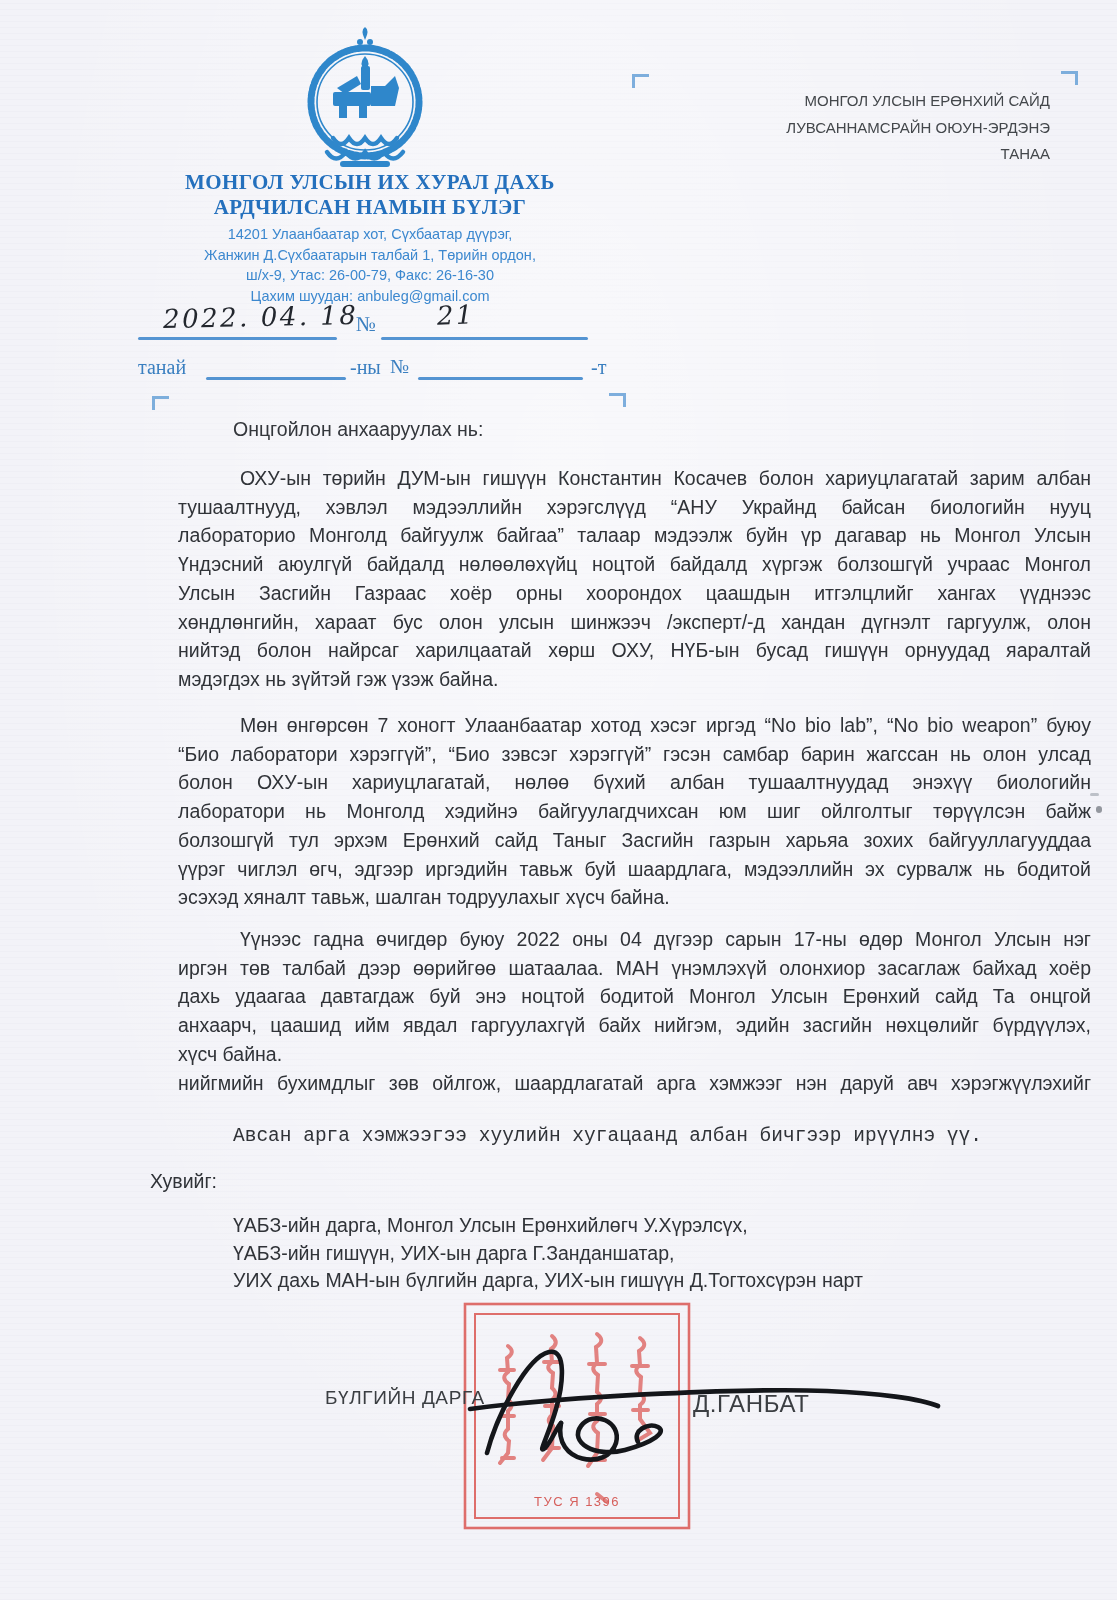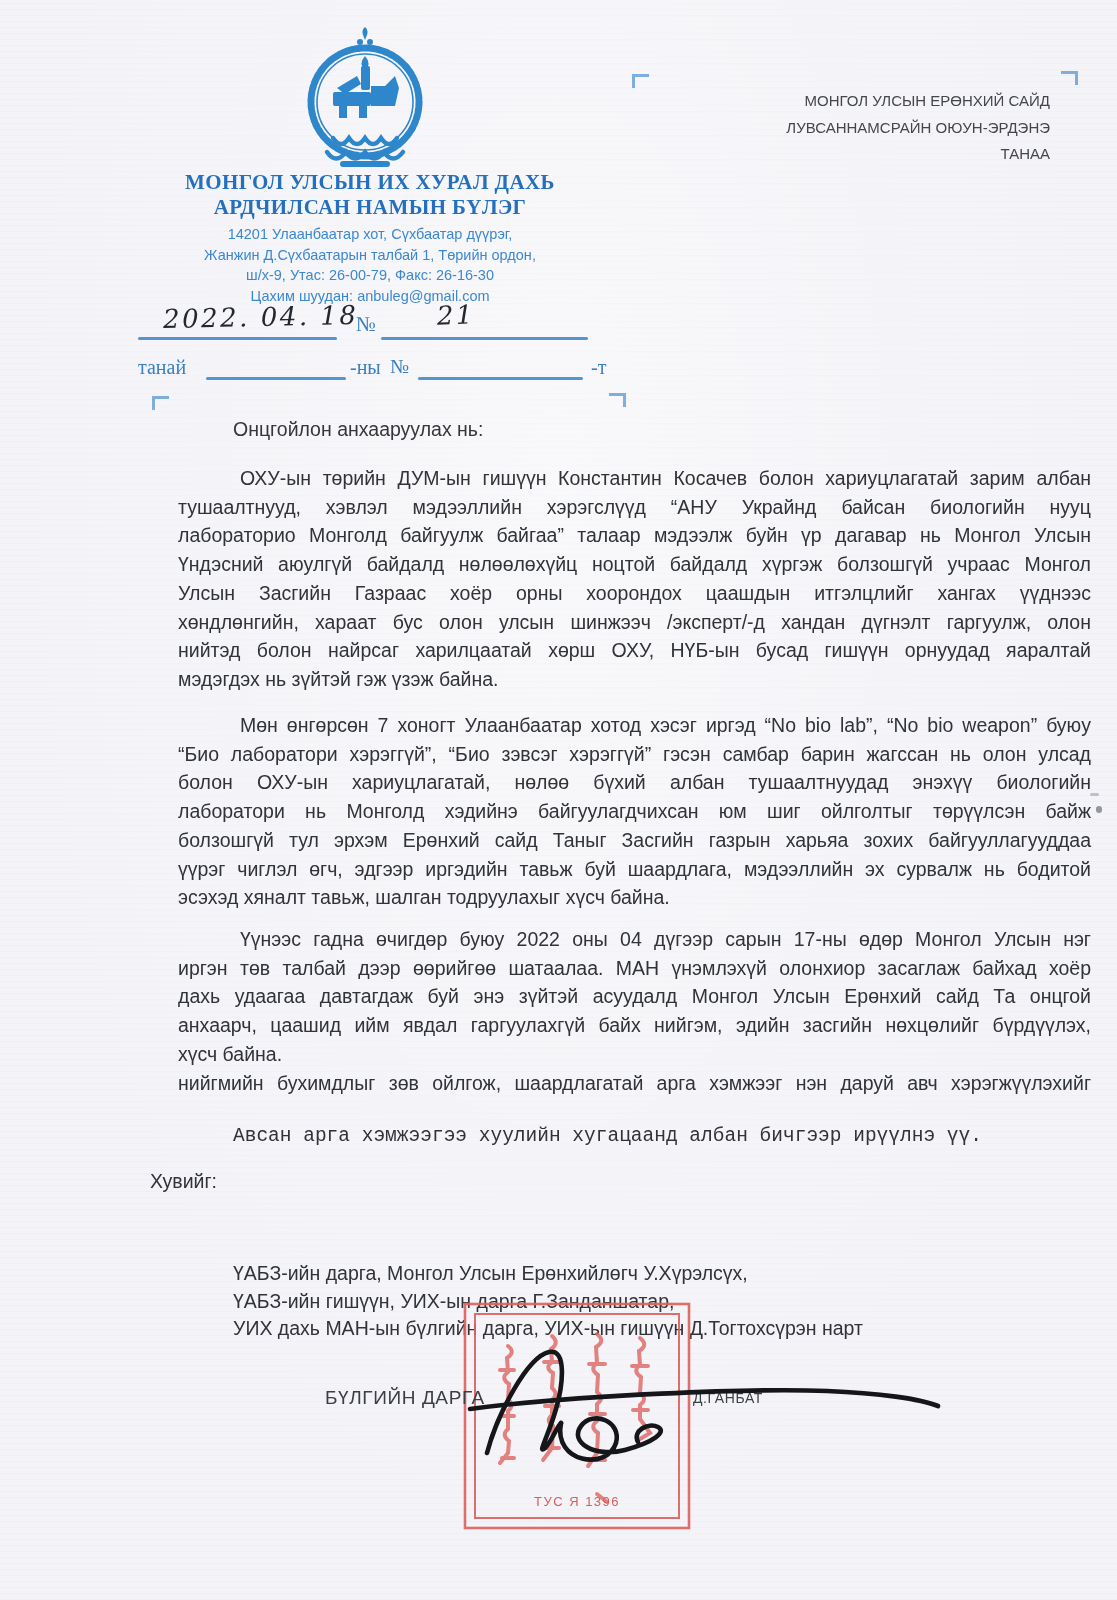--- a/index.html
+++ b/index.html
@@ -39,26 +39,26 @@
   .salutation { left:233px; top:418px; font-size:19.5px; color:#34373c; }
 
   .para { position:absolute; left:150px; width:913px;
     font-size:19.5px; line-height:28.7px; color:#303338;margin-left:28px; }
   .para .tline { text-align:justify; text-align-last:justify; white-space:nowrap; }
   .para .tline.last { text-align-last:left; }
   .para .tline.first { padding-left:62px; }
 
   .cc-label { left:150px; top:1170px; font-size:19.5px; }
   .cc-list { position:absolute; left:233px; top:1212px; width:830px;
-    font-size:19.5px; line-height:27.6px;margin-top:48px; }
+    font-size:19.5px; line-height:27.6px; }
   .cc-list .tline { text-align:left; text-align-last:left; }
   .cc-list .tline.first { padding-left:0; }
 
   .sig-title { left:325px; top:1387px; font-size:19px; letter-spacing:.6px; color:#3b3e42; }
-  .sig-name  { left:693px; top:1390px; font-size:14px; letter-spacing:.6px; color:#3b3e42; }
+  .sig-name  { left:693px; top:1390px; font-size:24px; letter-spacing:.6px; color:#3b3e42; }
 
   .stamp-wrap { left:460px; top:1298px; width:234px; height:236px; opacity:.92; }
   .artifact-dot { left:1096px; top:806px; width:6px; height:7px;
     background:#7a7f87; border-radius:3px; opacity:.8; }
   .artifact-dot2 { left:1090px; top:793px; width:9px; height:3px;
     background:#9aa0a8; border-radius:2px; opacity:.6; }
 </style>
 </head>
 <body>
 
@@ -144,21 +144,21 @@
       <div class="tline">“Био лаборатори хэрэггүй”, “Био зэвсэг хэрэггүй” гэсэн самбар барин жагссан нь олон улсад</div>
       <div class="tline">болон ОХУ-ын хариуцлагатай, нөлөө бүхий албан тушаалтнуудад энэхүү биологийн</div>
       <div class="tline">лаборатори нь Монголд хэдийнэ байгуулагдчихсан юм шиг ойлголтыг төрүүлсэн байж</div>
       <div class="tline">болзошгүй тул эрхэм Ерөнхий сайд Таныг Засгийн газрын харьяа зохих байгууллагууддаа</div>
       <div class="tline">үүрэг чиглэл өгч, эдгээр иргэдийн тавьж буй шаардлага, мэдээллийн эх сурвалж нь бодитой</div>
       <div class="tline last">эсэхэд хяналт тавьж, шалган тодруулахыг хүсч байна.</div>
     </div>
   <div class="para" style="top:925px;">
       <div class="tline first">Үүнээс гадна өчигдөр буюу 2022 оны 04 дүгээр сарын 17-ны өдөр Монгол Улсын нэг</div>
       <div class="tline">иргэн төв талбай дээр өөрийгөө шатаалаа. МАН үнэмлэхүй олонхиор засаглаж байхад хоёр</div>
-      <div class="tline">дахь удаагаа давтагдаж буй энэ зүйтэй асуудалд Монгол Улсын Ерөнхий сайд Та онцгой</div>
+      <div class="tline">дахь удаагаа давтагдаж буй энэ ноцтой бодитой Монгол Улсын Ерөнхий сайд Та онцгой</div>
       <div class="tline">анхаарч, цаашид ийм явдал гаргуулахгүй байх нийгэм, эдийн засгийн нөхцөлийг бүрдүүлэх,</div>
       <div class="tline last">хүсч байна.</div>
       <div class="tline">нийгмийн бухимдлыг зөв ойлгож, шаардлагатай арга хэмжээг нэн даруй авч хэрэгжүүлэхийг</div>
     </div>
 
   <div class="abs" style="left:233px; top:1125px; font-size:19.5px;font-family:Liberation Mono, monospace;">Авсан арга хэмжээгээ хуулийн хугацаанд албан бичгээр ирүүлнэ үү.</div>
 
   <div class="abs cc-label">Хувийг:</div>
   <div class="cc-list">
       <div class="tline first">ҮАБЗ-ийн дарга, Монгол Улсын Ерөнхийлөгч У.Хүрэлсүх,</div>

